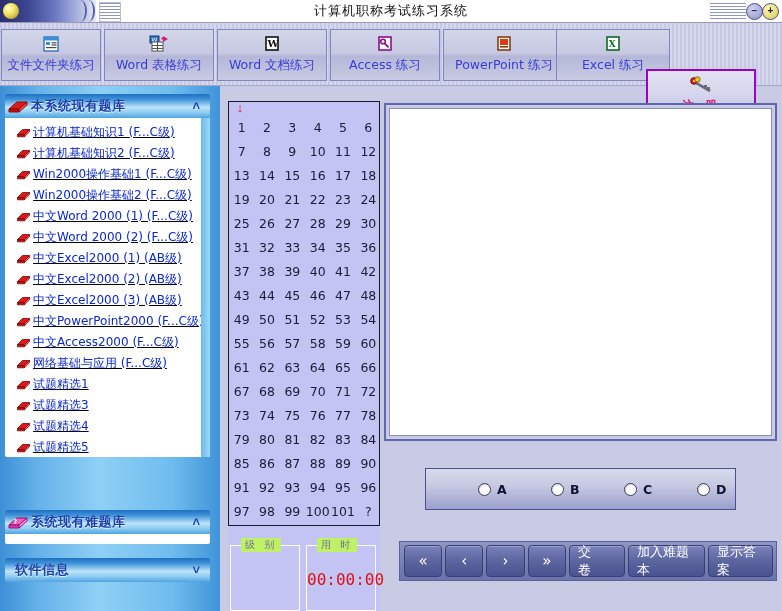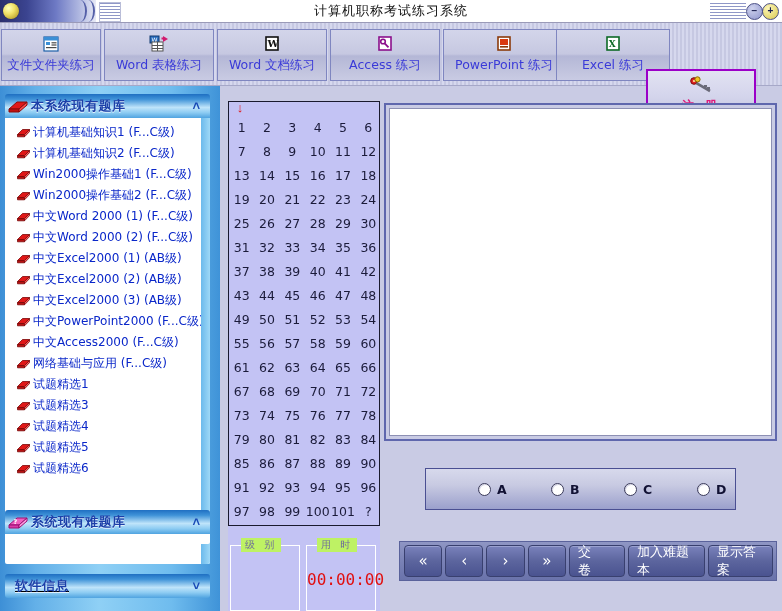--- a/index.html
+++ b/index.html
@@ -320,21 +320,21 @@
         <span class="hicon">
           <svg class="ico" width="20" height="16" viewBox="0 0 20 16">
             <polygon points="1,11 9,4 19,4 11,11" fill="#e01818" stroke="#8a0a0a"></polygon>
             <polygon points="1,11 11,11 11,14 1,14" fill="#c01010" stroke="#8a0a0a"></polygon>
             <polygon points="11,11 19,4 19,7 11,14" fill="#ff5050" stroke="#8a0a0a"></polygon>
           </svg>
         </span>
         <span class="htxt">本系统现有题库</span>
         <span class="chev">˄</span>
       </div>
-      <div class="panel-body" style="height:446px;">
+      <div class="panel-body" style="height:339px;text-decoration:underline;">
         <div class="qlist" id="bank-list">
             <div class="qitem">
               <span class="bk">
                 <svg class="ico" width="13" height="11" viewBox="0 0 13 11">
                   <polygon points="0.5,7.5 5.5,2.5 12.5,2.5 7.5,7.5" fill="#e01818" stroke="#7a0808" stroke-width="0.8"></polygon>
                   <polygon points="0.5,7.5 7.5,7.5 7.5,9.8 0.5,9.8" fill="#b81010" stroke="#7a0808" stroke-width="0.8"></polygon>
                   <polygon points="7.5,7.5 12.5,2.5 12.5,4.6 7.5,9.8" fill="#ff5a5a" stroke="#7a0808" stroke-width="0.8"></polygon>
                 </svg>
               </span>
               <span class="txt">计算机基础知识1 (F...C级)</span>
@@ -513,21 +513,21 @@
             <polygon points="11,11 19,4 19,7 11,14" fill="#ff9de0" stroke="#9b0f72"></polygon>
             <text x="5.4" y="10" font-size="6.5" fill="#ffffff" font-family="DejaVu Sans" font-weight="bold">?</text>
           </svg>
         </span>
         <span class="htxt">系统现有难题库</span>
         <span class="chev">˄</span>
       </div>
       <div class="panel-body" style="height:10px;"></div>
     </div>
 
-    <div class="panel" style="top:488px;text-decoration:underline;">
+    <div class="panel" style="top:472px;">
       <div class="panel-head" style="border-radius:3px;">
         <span class="htxt" style="margin-left:10px;">软件信息</span>
         <span class="chev">˅</span>
       </div>
     </div>
   </div>
 
   <div class="numbg"></div>
   <div class="numpanel">
     <div class="numgrid" id="numgrid">

